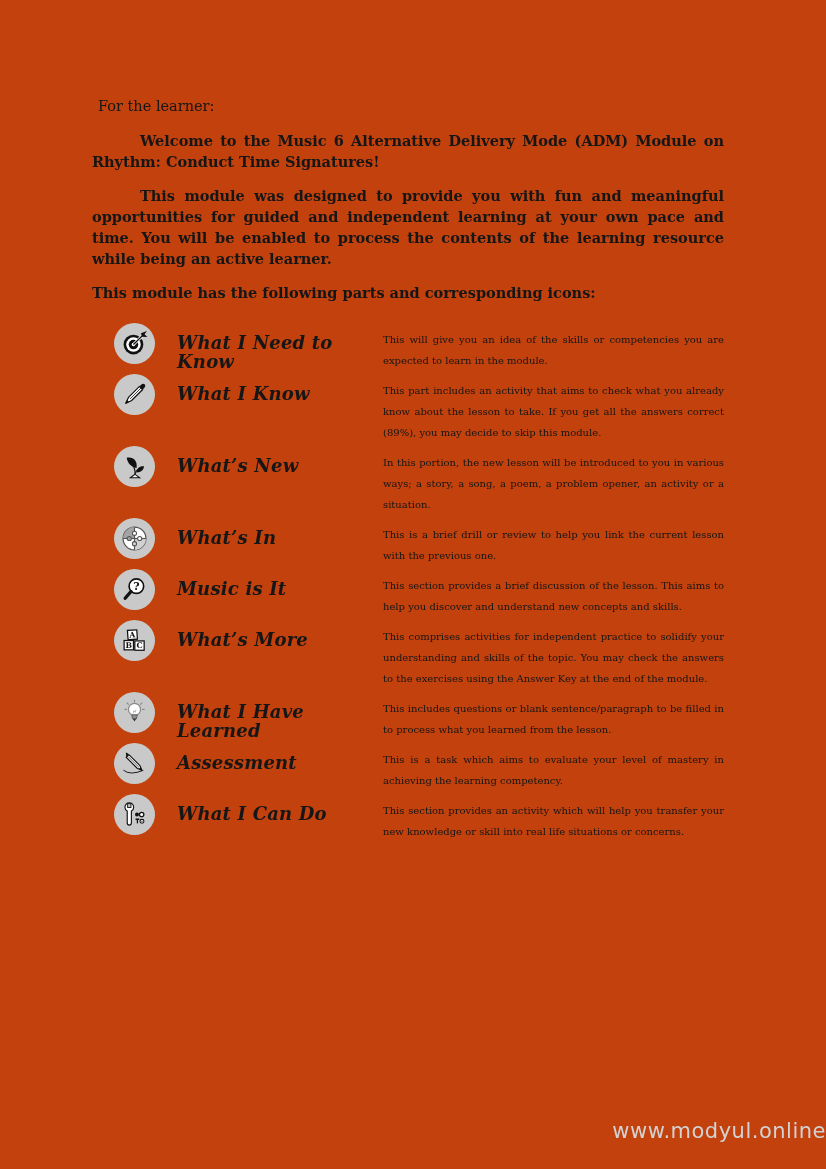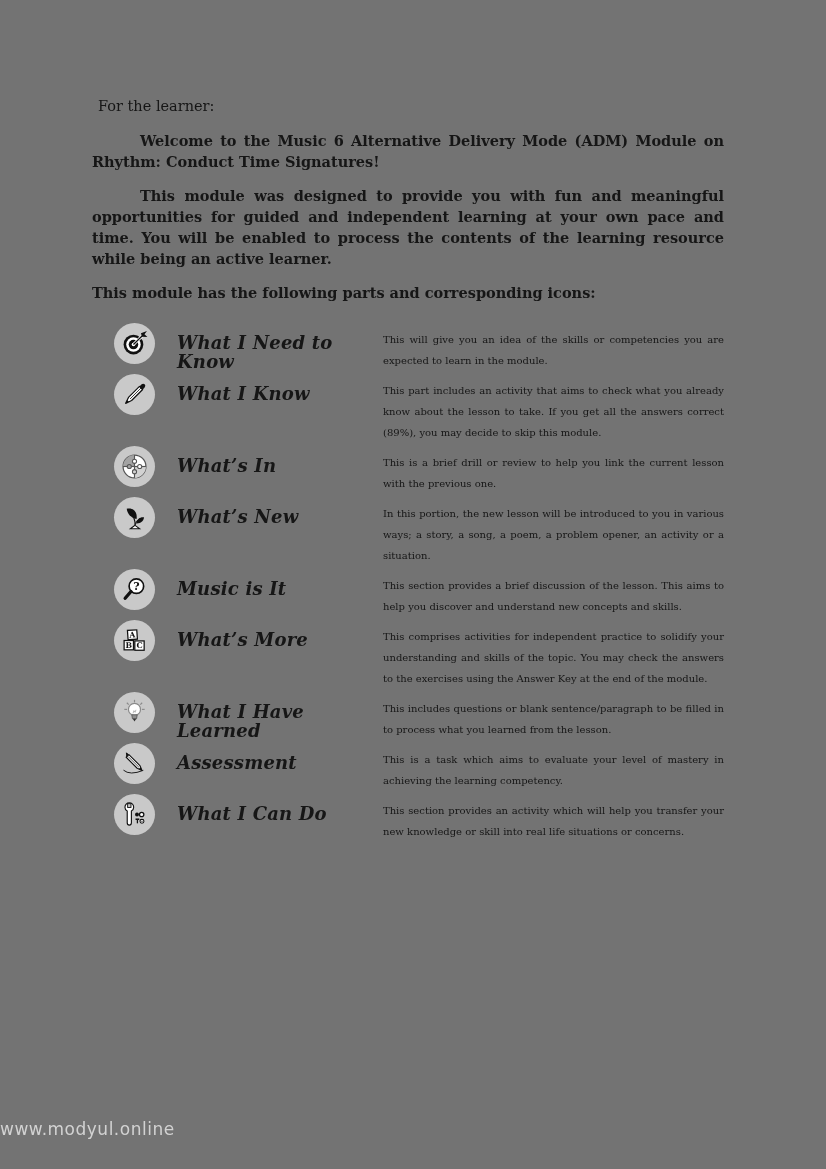--- a/index.html
+++ b/index.html
@@ -4,21 +4,21 @@
 <style>
   :root{
     --icon-circle:#c9c9c9;
     --text:#161616;
     --watermark:#d2d2d2;
   }
   html,body{margin:0;padding:0;background:#ffffff;}
   .page{
     position:relative;
     width:826px;height:1169px;
-    background:#737373;
+    background:#c2410c;
     font-family:"DejaVu Serif", serif;
     color:var(--text);
     overflow:hidden;
   }
   .content{
     position:absolute;
     left:92px;top:96px;
     width:632px;
   }
   .content p{
@@ -63,23 +63,23 @@
   }
   .desc-cell{
     flex:1;
     text-align:justify;
     font-size:10px;
     line-height:21px;
   }
   .footer{
     position:absolute;
     left:0;right:0;top:1119px;
-    text-align:left;
+    text-align:right;
     font-family:"DejaVu Sans", sans-serif;
-    font-size:17px;
+    font-size:21px;
     letter-spacing:0.5px;
     color:var(--watermark);
   }
 </style>
 </head>
 <body>
 
 <div class="page">
   <div class="content">
     <p class="intro">For the learner:</p>
@@ -112,56 +112,56 @@
               <svg viewBox="0 0 26 26">
                 <path d="M4.5 21.5 L7.2 15.8 L17.8 5.2 L20.8 8.2 L10.2 18.8 Z" fill="#fff" stroke="#111" stroke-width="1.2" stroke-linejoin="round"></path>
                 <path d="M4.5 21.5 L6 18.3 L7.7 20 Z" fill="#111"></path>
                 <path d="M17.8 5.2 L19.6 3.4 Q21.4 1.8 22.8 3.2 Q24.2 4.6 22.6 6.4 L20.8 8.2 Z" fill="#111"></path>
                 <line x1="8.7" y1="17.3" x2="19.3" y2="6.7" stroke="#111" stroke-width="0.8"></line>
               </svg>
             </div>
     </div>
     <div class="label-cell">What I Know</div>
     <div class="desc-cell">This part includes an activity that aims to check what you already know about the lesson to take. If you get all the answers correct (89%), you may decide to skip this module.</div>
+  </div>
+
+  <div class="row">
+    <div class="icon-cell">
+      <div class="icon-circle">
+              <svg viewBox="0 0 26 26">
+                <path d="M5.5 4.5 C11.5 3.2 16 7 15 14.5 C9.5 13.2 6.2 9.5 5.5 4.5 Z" fill="#111"></path>
+                <path d="M14.8 18.5 C15.6 14.2 18.6 12.2 22.2 12.8 C21.6 16.8 19 18.8 14.9 18.7 Z" fill="#111"></path>
+                <path d="M13.5 20.5 C13.8 15.5 11.5 10.5 8.5 7.5" stroke="#111" stroke-width="1.1" fill="none"></path>
+                <path d="M13.8 20 C14.4 17 16.5 15 19.5 14.3" stroke="#111" stroke-width="1" fill="none"></path>
+                <path d="M13.5 20.5 L9 23.8 L18 23.8 Z" fill="#fff" stroke="#111" stroke-width="1"></path>
+              </svg>
+            </div>
+    </div>
+    <div class="label-cell">What’s New</div>
+    <div class="desc-cell">In this portion, the new lesson will be introduced to you in various ways; a story, a song, a poem, a problem opener, an activity or a situation.</div>
   </div>
 
   <div class="row">
     <div class="icon-cell">
       <div class="icon-circle">
               <svg viewBox="0 0 26 26">
                 <circle cx="13" cy="13" r="11" fill="#fff" stroke="#555" stroke-width="1.2"></circle>
                 <path d="M13 2 A11 11 0 0 0 2 13 L13 13 Z" fill="#a3a3a3"></path>
                 <path d="M24 13 A11 11 0 0 1 13 24 L13 13 Z" fill="#d2d2d2"></path>
                 <line x1="13" y1="2" x2="13" y2="24" stroke="#555" stroke-width="1.1"></line>
                 <line x1="2" y1="13" x2="24" y2="13" stroke="#555" stroke-width="1.1"></line>
                 <circle cx="13" cy="8" r="2" fill="#fff" stroke="#555" stroke-width="1"></circle>
                 <circle cx="8" cy="13" r="2" fill="#a3a3a3" stroke="#555" stroke-width="1"></circle>
                 <circle cx="13" cy="18" r="2" fill="#d2d2d2" stroke="#555" stroke-width="1"></circle>
                 <circle cx="18" cy="13" r="2" fill="#fff" stroke="#555" stroke-width="1"></circle>
               </svg>
             </div>
     </div>
     <div class="label-cell">What’s In</div>
     <div class="desc-cell">This is a brief drill or review to help you link the current lesson with the previous one.</div>
-  </div>
-
-  <div class="row">
-    <div class="icon-cell">
-      <div class="icon-circle">
-              <svg viewBox="0 0 26 26">
-                <path d="M5.5 4.5 C11.5 3.2 16 7 15 14.5 C9.5 13.2 6.2 9.5 5.5 4.5 Z" fill="#111"></path>
-                <path d="M14.8 18.5 C15.6 14.2 18.6 12.2 22.2 12.8 C21.6 16.8 19 18.8 14.9 18.7 Z" fill="#111"></path>
-                <path d="M13.5 20.5 C13.8 15.5 11.5 10.5 8.5 7.5" stroke="#111" stroke-width="1.1" fill="none"></path>
-                <path d="M13.8 20 C14.4 17 16.5 15 19.5 14.3" stroke="#111" stroke-width="1" fill="none"></path>
-                <path d="M13.5 20.5 L9 23.8 L18 23.8 Z" fill="#fff" stroke="#111" stroke-width="1"></path>
-              </svg>
-            </div>
-    </div>
-    <div class="label-cell">What’s New</div>
-    <div class="desc-cell">In this portion, the new lesson will be introduced to you in various ways; a story, a song, a poem, a problem opener, an activity or a situation.</div>
   </div>
 
   <div class="row">
     <div class="icon-cell">
       <div class="icon-circle">
               <svg viewBox="0 0 26 26">
                 <circle cx="14.8" cy="9.8" r="7" fill="#fff" stroke="#111" stroke-width="1.6"></circle>
                 <text x="14.8" y="13.4" font-size="10.5" font-weight="bold" text-anchor="middle" fill="#111" font-family="DejaVu Serif, serif">?</text>
                 <line x1="9.6" y1="14.9" x2="4" y2="21.4" stroke="#111" stroke-width="3.2" stroke-linecap="round"></line>
               </svg>

